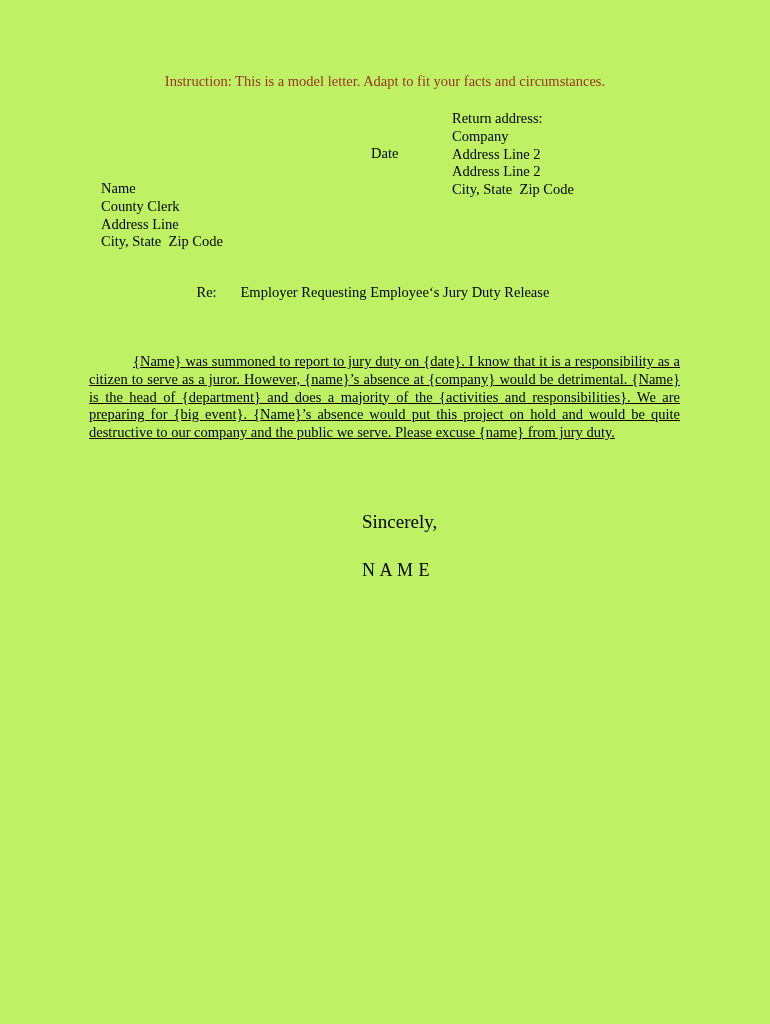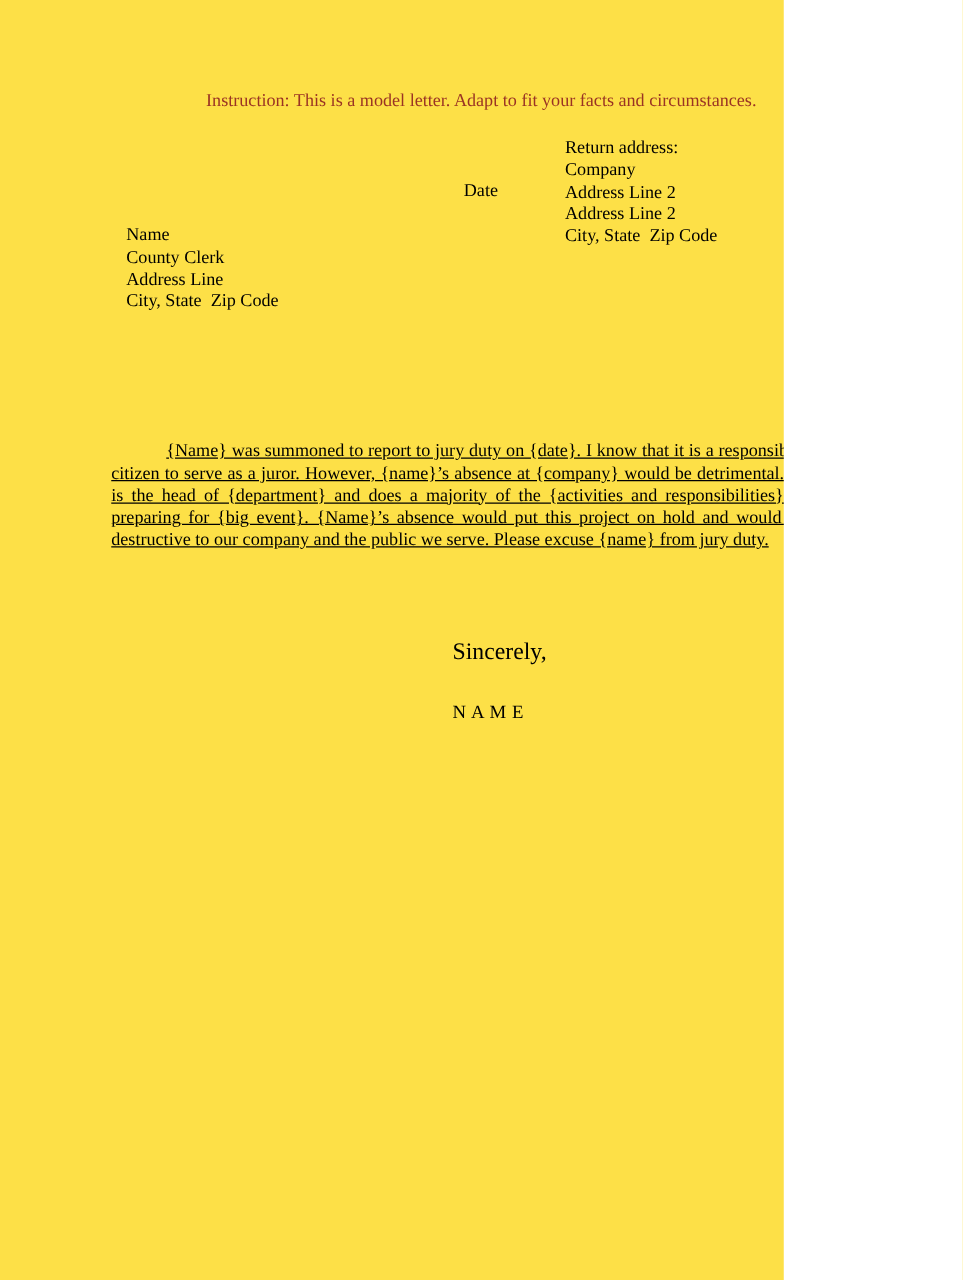--- a/index.html
+++ b/index.html
@@ -2,23 +2,23 @@
 <html><head>
 <meta charset="utf-8">
 <style>
   html, body {
     margin: 0;
     padding: 0;
     background: #ffffff;
   }
   .page {
     position: relative;
-    width: 627px;
+    width: 770px;
     height: 1024px;
-    background: #fde047;
+    background: #bef264;
     font-family: "Liberation Serif", "DejaVu Serif", serif;
     color: #000000;
     overflow: hidden;
   }
   .instruction {
     position: absolute;
     top: 72px;
     left: 0;
     width: 770px;
     text-align: center;
@@ -93,21 +93,21 @@
     position: absolute;
     top: 513px;
     left: 362px;
     font-size: 19px;
     line-height: 17.8px;
   }
   .signature-name {
     position: absolute;
     top: 562px;
     left: 362px;
-    font-size: 15px;
+    font-size: 18px;
     line-height: 17.8px;
     letter-spacing: 0.5px;
     white-space: pre;
     text-align: right;
   }
 </style>
 </head>
 <body>
 
 <div class="page">
@@ -124,20 +124,23 @@
 
   <div class="date-label">Date</div>
 
   <div class="recipient-block">
     <div>Name</div>
     <div>County Clerk</div>
     <div>Address Line</div>
     <div>City, State  Zip Code</div>
   </div>
 
+  <div class="re-line">
+    <span class="re-label">Re:</span><span>Employer Requesting Employee‘s Jury Duty Release</span>
+  </div>
 
 
   <div class="body-par">{Name} was summoned to report to jury duty on {date}.  I know that it is a responsibility as a citizen to serve as a juror.  However, {name}’s absence at {company} would be detrimental.  {Name} is the head of {department} and does a majority of the {activities and responsibilities}.  We are preparing for {big event}.  {Name}’s absence would put this project on hold and would be quite destructive to our company and the public we serve. Please excuse {name} from jury duty.</div>
 
   <div class="closing">Sincerely,</div>
 
   <div class="signature-name">N A M E</div>
 
 </div>
 

